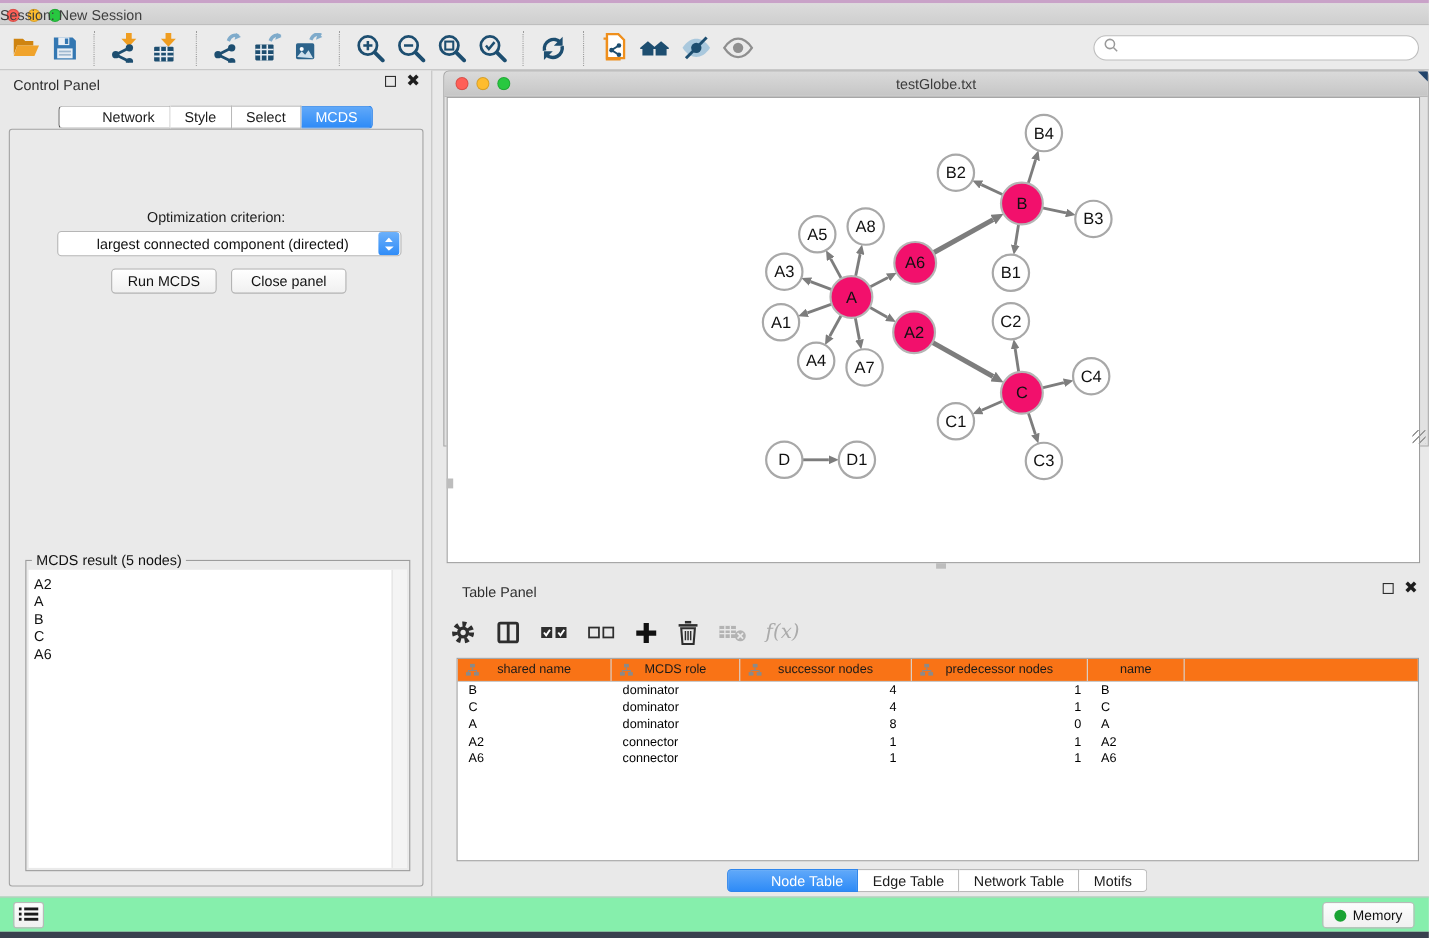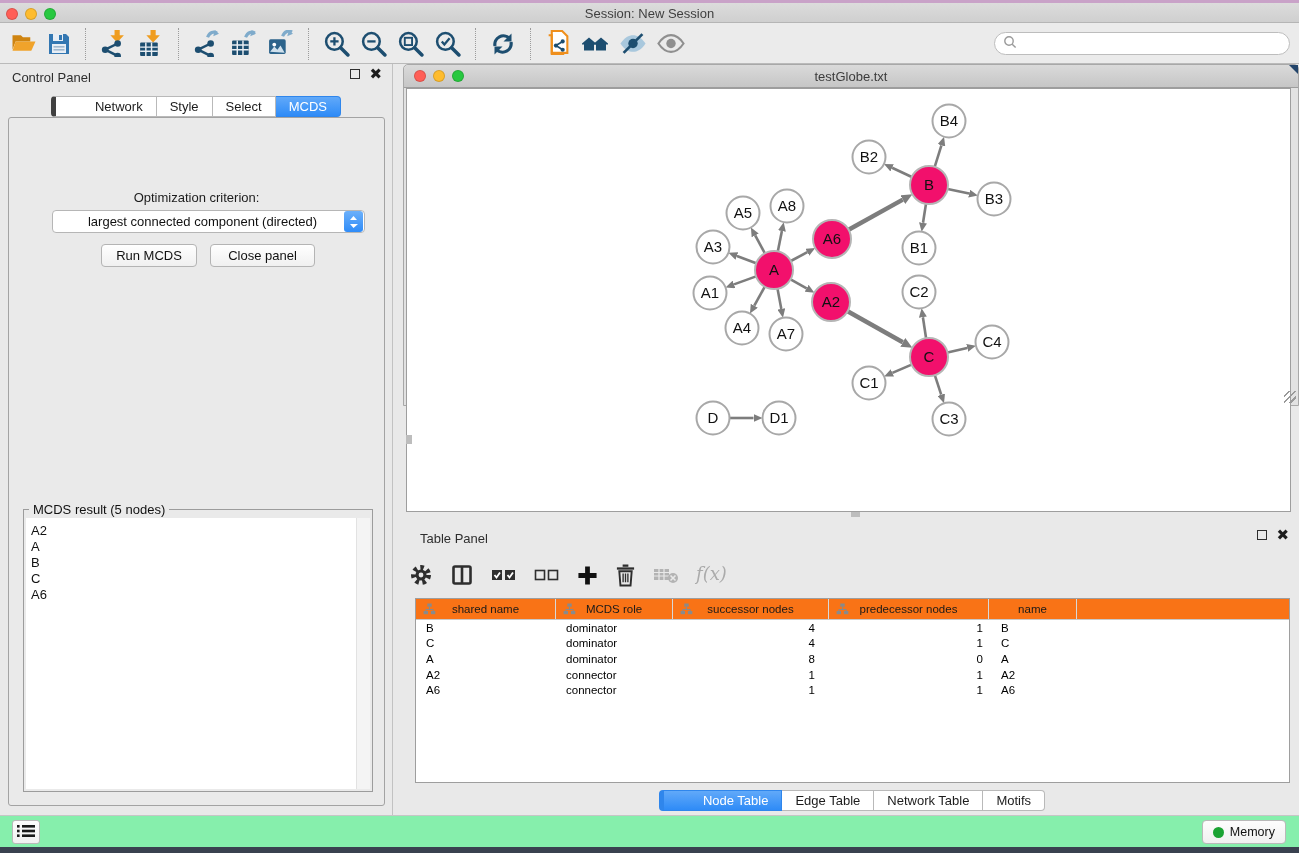--- a/index.html
+++ b/index.html
@@ -4,21 +4,21 @@
 <style>
   * { box-sizing: border-box; margin: 0; padding: 0; }
   html,body { width:1299px; height:853px; }
   body { font-family: "Liberation Sans", "DejaVu Sans", sans-serif; background:#e9e9e9; position:relative; overflow:hidden; }
   .app { position:absolute; left:0; top:0; width:1299px; height:853px; background:#e9e9e9; }
 
   
   .top-strip { position:absolute; left:0; top:0; width:100%; height:3px; background:#c9a2c8; }
   .titlebar { position:absolute; left:0; top:3px; width:100%; height:20px;
               background:linear-gradient(#dcdcdc,#cfcfcf); border-bottom:1px solid #b5b5b5; }
-  .titlebar .title { position:absolute; left:0; right:0; top:3px; text-align:center; font-size:13px; color:#3f3f3f; }
+  .titlebar .title { position:absolute; left:0; right:0; top:3px; font-size:13px; color:#3f3f3f; }
   .lights { position:absolute; left:6px; top:5px; display:flex; gap:7px; }
   .light { width:12px; height:12px; border-radius:50%; border:1px solid rgba(0,0,0,.15); }
   .light.red{ background:#ff5f57; } .light.yellow{ background:#febc2e; } .light.green{ background:#28c840; }
 
   .toolbar { position:absolute; left:0; top:23px; width:100%; height:41px; background:#ebebeb;
              border-bottom:1px solid #bababa; }
   .tb-icons { position:absolute; left:6px; top:0; height:41px; display:flex; align-items:center; }
   .tb-btn { background:none; border:none; padding:1px 5px; cursor:default; line-height:0; }
   .tb-btn .ic { display:inline-block; line-height:0; }
   .tb-sep { width:1px; height:32px; border-left:1px dotted #9c9c9c; margin:0 9px; }
@@ -31,21 +31,21 @@
                    border-right:1px solid #c2c2c2; }
   .panel-header { position:absolute; left:0; top:0; width:100%; height:26px; }
   .panel-title { position:absolute; left:12px; top:6px; font-size:13px; color:#2e2e2e; }
   .panel-icons { position:absolute; right:10px; top:5px; display:flex; gap:9px; align-items:center; }
   .float-ic { width:10px; height:10px; border:1.6px solid #2e2e2e; display:inline-block; }
   .close-ic { font-size:15px; font-weight:900; color:#1d1d1d; line-height:10px; }
 
   .seg-row { position:absolute; left:0; right:0; display:flex; justify-content:center; }
   .seg { display:inline-flex; align-items:center; justify-content:center; height:21px; padding:0 13px;
          background:#fff; border:1px solid #b9b9b9; border-left:none; font-size:13px; color:#1c1c1c; cursor:default; }
-  .seg:first-child { border-left:5px solid #404040; border-radius:4px 0 0 4px;padding-left:39px; }
+  .seg:first-child { border-left:1px solid #404040; border-radius:4px 0 0 4px;padding-left:39px; }
   .seg:last-child { border-radius:0 4px 4px 0; }
   .seg.sel { background:linear-gradient(#61a9f9,#2e8bf7); border-color:#2f86ec; color:#fff; }
   .cp-tabs { top:32px; }
 
   .cp-box { position:absolute; left:8px; right:7px; top:53px; bottom:9px; border:1px solid #a3a3a3;
             border-radius:3px; background:#eaeaea; }
   .opt-label { position:absolute; left:0; right:0; top:72px; text-align:center; font-size:13px; color:#1c1c1c; }
   .selectbox { position:absolute; left:43px; top:92px; width:313px; height:23px; background:#fff;
                border:1px solid #b6b6b6; border-radius:4px; display:flex; align-items:center; overflow:hidden; }
   .selectbox .val { flex:1; font-size:13px; color:#111; padding-left:8px; white-space:nowrap;text-align:center; }

